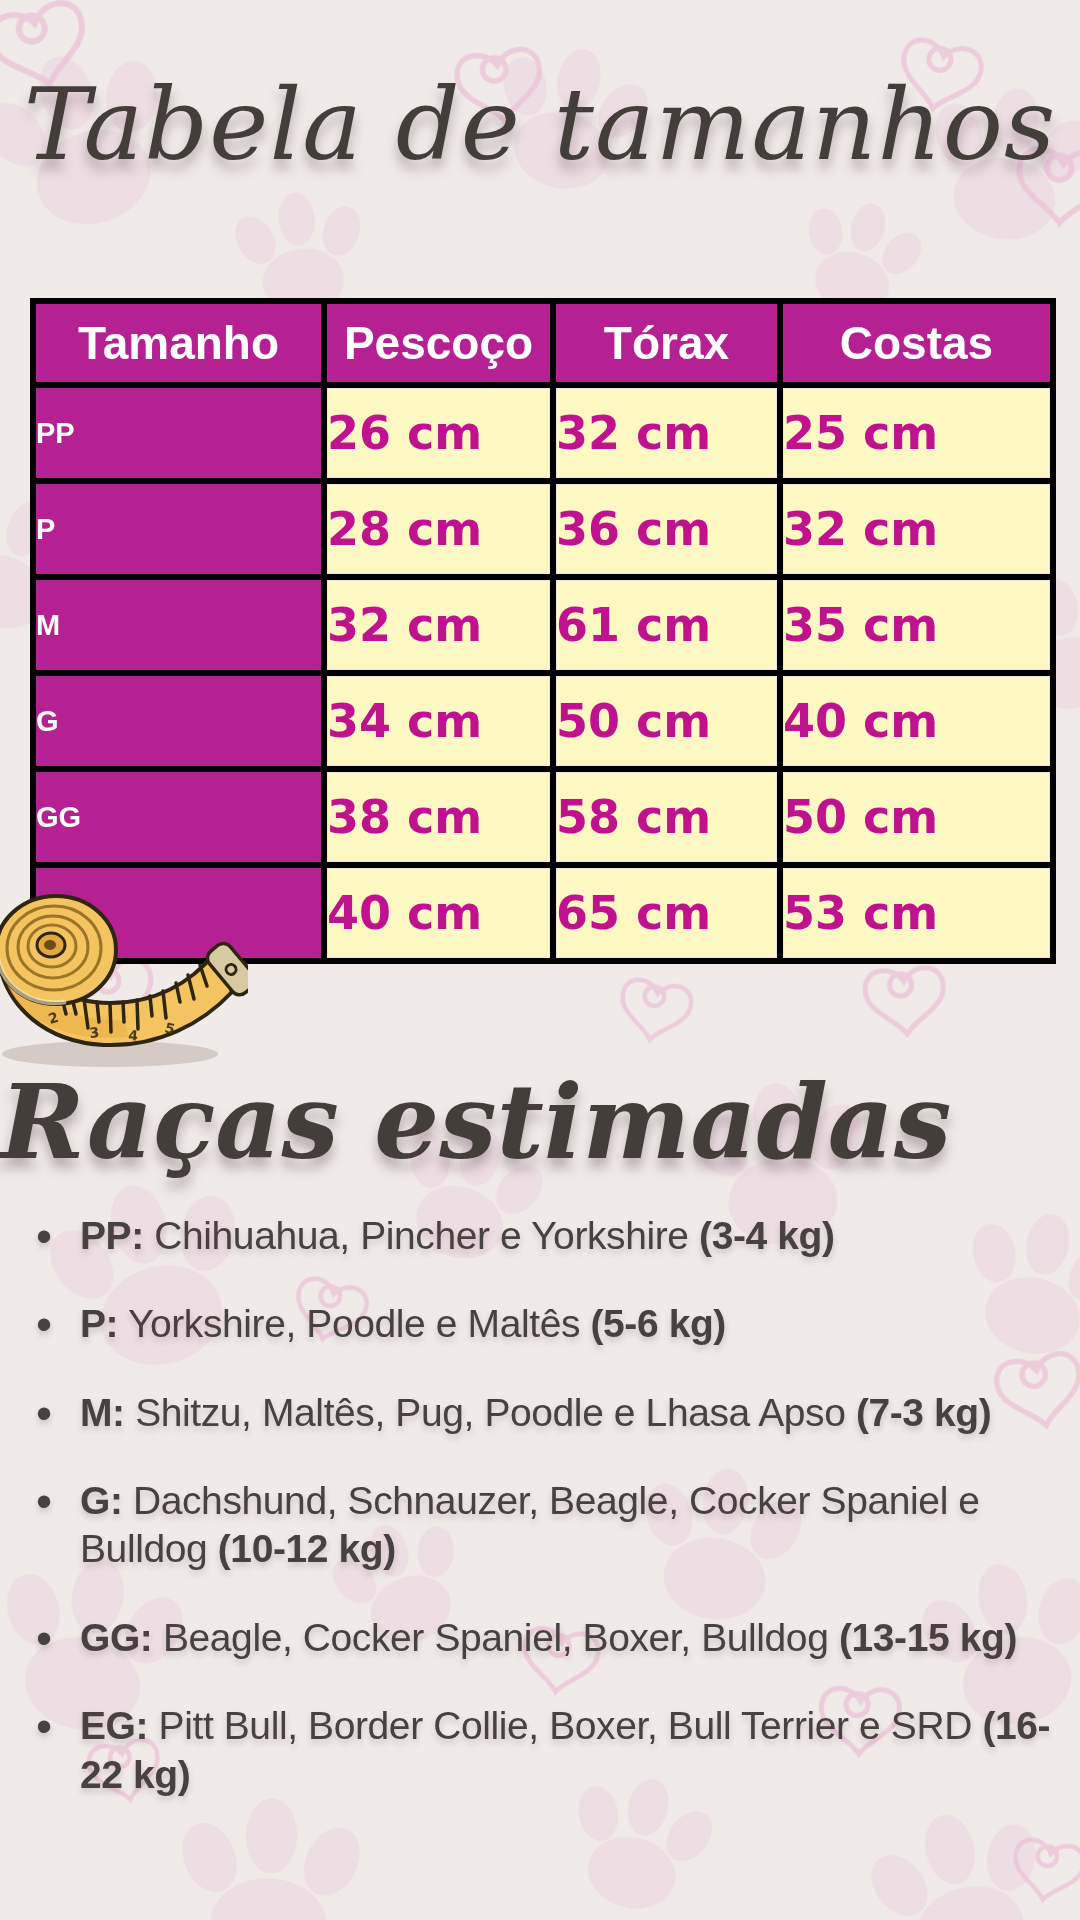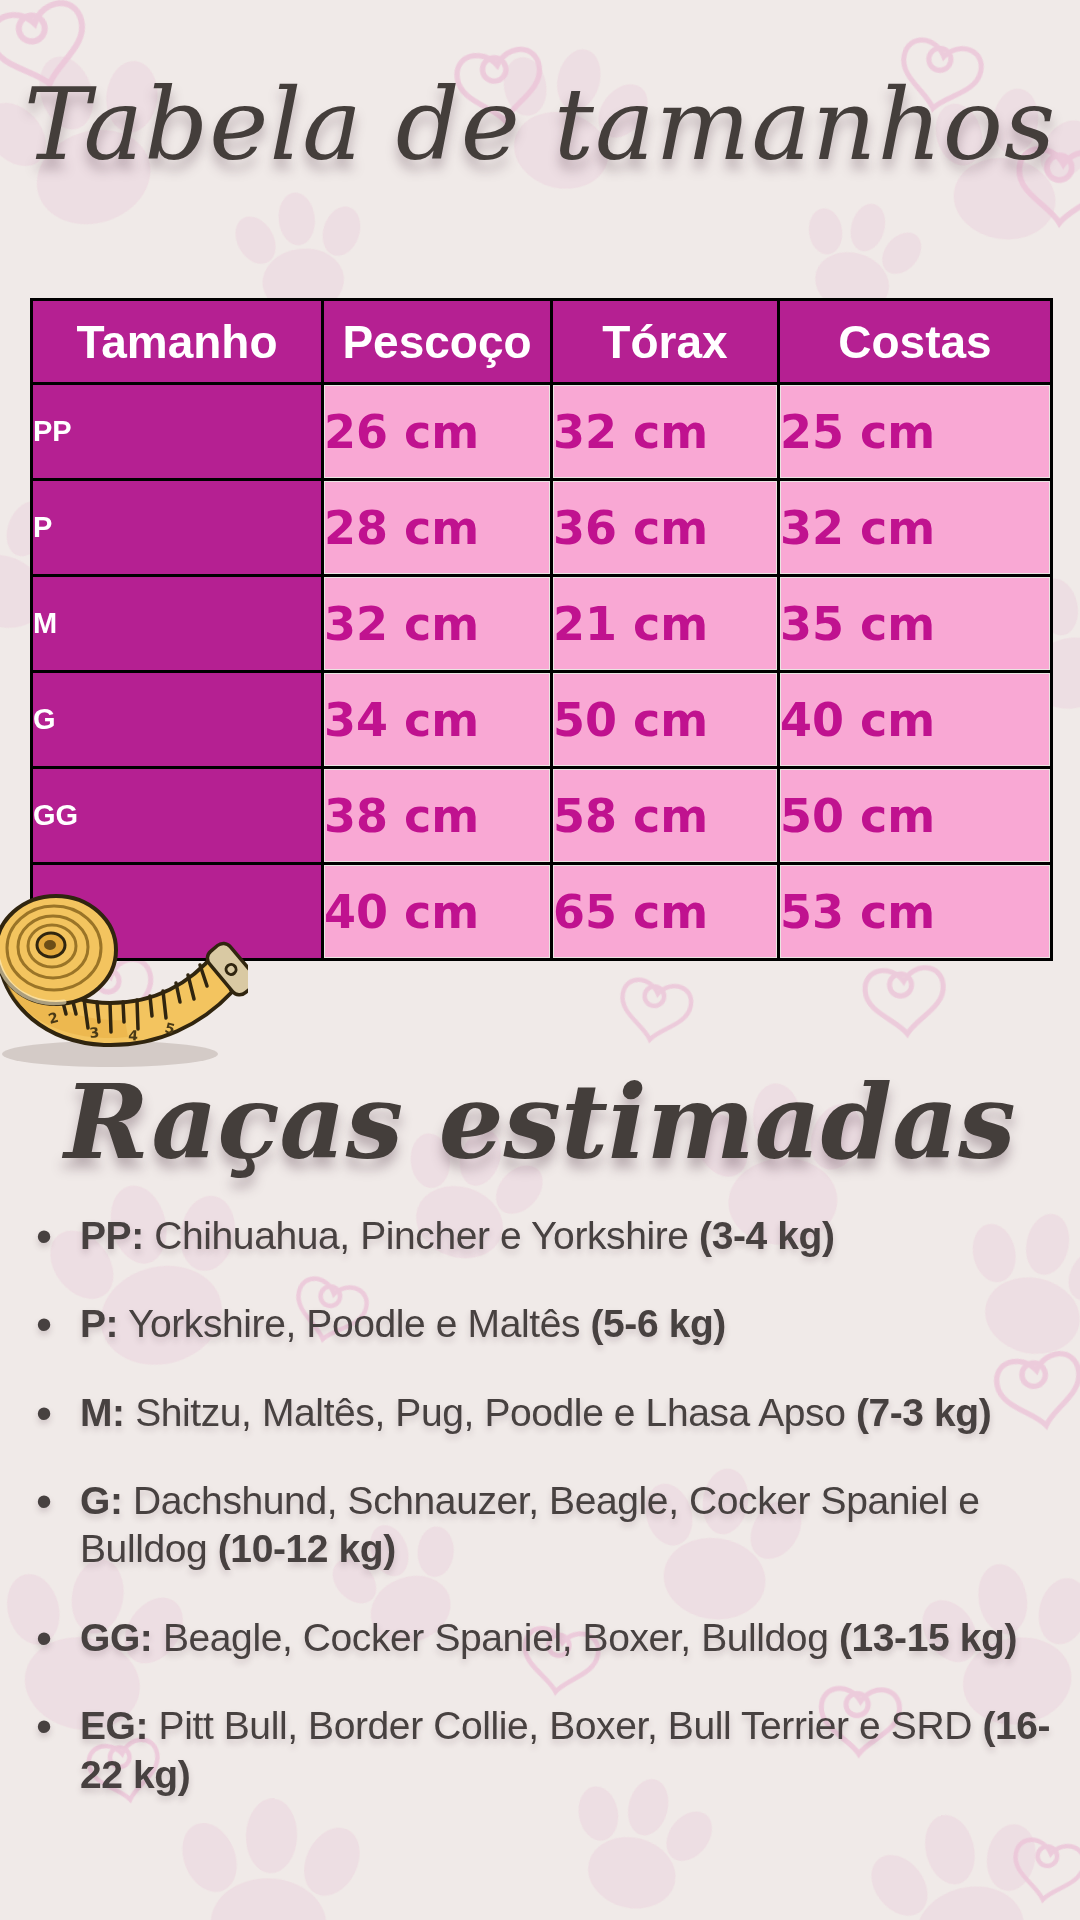--- a/index.html
+++ b/index.html
@@ -21,43 +21,43 @@
     font-size:100px; letter-spacing:1px;
     color:#443e3b;
     text-shadow:0 10px 12px rgba(89,62,76,0.35);
   }
 
   table.size-table {
     position:absolute; top:298px; left:30px; width:1020px;
     border-collapse:collapse; table-layout:fixed; z-index:1;
   }
   .size-table th, .size-table td {
-    border:3px solid #000000;
+    border:6px solid #000000;
     vertical-align:middle;
   }
   .size-table thead th {
     background:#b52092; color:#ffffff;
     height:84px; font-size:46px; font-weight:700;
   }
   .size-table td.size-cell {
     background:#b52092; color:#ffffff;
     height:96px; font-size:29px; font-weight:700;
   }
   .size-table td.value-cell {
-    background:#f9a8d4; color:#c0128f;
+    background:#fef9c3; color:#c0128f;
     height:96px; font-size:46px; font-weight:700;
     font-family:"DejaVu Sans", sans-serif;
     box-shadow:inset 0 0 0 1px #eae4e2;
   }
 
   .tape-wrap { position:absolute; left:-8px; top:888px; width:256px; height:184px; z-index:3; }
 
   .breeds-title {
     position:absolute; top:1062px; left:0; width:100%;
-    text-align:center; z-index:2;
+    text-align:left; z-index:2;
     font-family:"DejaVu Serif", serif;
     font-style:italic; font-weight:700;
     font-size:102px;
     color:#443e3b;
     text-shadow:0 10px 12px rgba(89,62,76,0.35);
   }
 
   .breeds-list {
     position:absolute; top:1212px; left:28px; width:1026px;
     list-style:none; z-index:2;
@@ -156,21 +156,21 @@
     </tr>
     <tr>
       <td class="size-cell">P</td>
       <td class="value-cell">28 cm</td>
       <td class="value-cell">36 cm</td>
       <td class="value-cell">32 cm</td>
     </tr>
     <tr>
       <td class="size-cell">M</td>
       <td class="value-cell">32 cm</td>
-      <td class="value-cell">21 cm</td>
+      <td class="value-cell">61 cm</td>
       <td class="value-cell">35 cm</td>
     </tr>
     <tr>
       <td class="size-cell">G</td>
       <td class="value-cell">34 cm</td>
       <td class="value-cell">50 cm</td>
       <td class="value-cell">40 cm</td>
     </tr>
     <tr>
       <td class="size-cell">GG</td>

